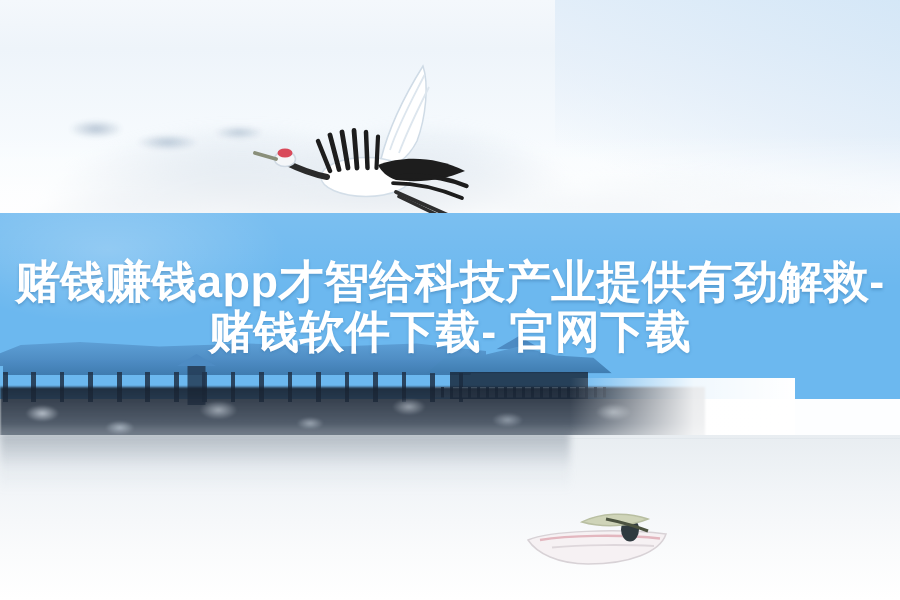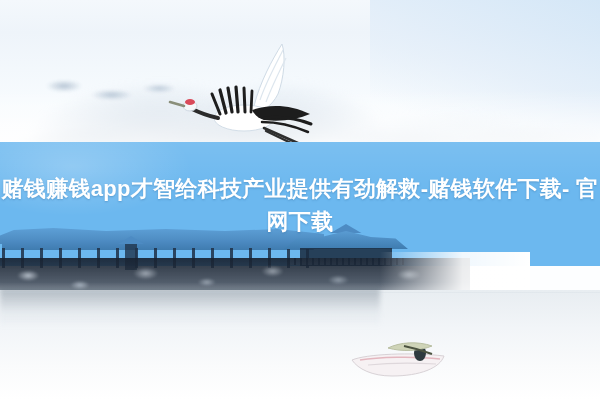--- a/index.html
+++ b/index.html
@@ -174,21 +174,21 @@
 
   
   .boat{position:absolute;left:348px;top:338px;width:106px;height:44px;}
 
   
   .headline{
     position:absolute;left:0;top:172px;width:600px;
     text-align:center;
     color:#ffffff;
     font-weight:bold;
-    font-size:22px;
+    font-size:30px;
     line-height:33px;
     letter-spacing:.3px;
     text-shadow:0 1px 2px rgba(40,96,150,.35);
     white-space:normal;
     padding:0 1px;
     box-sizing:border-box;
   }
 </style>
 </head>
 <body>

